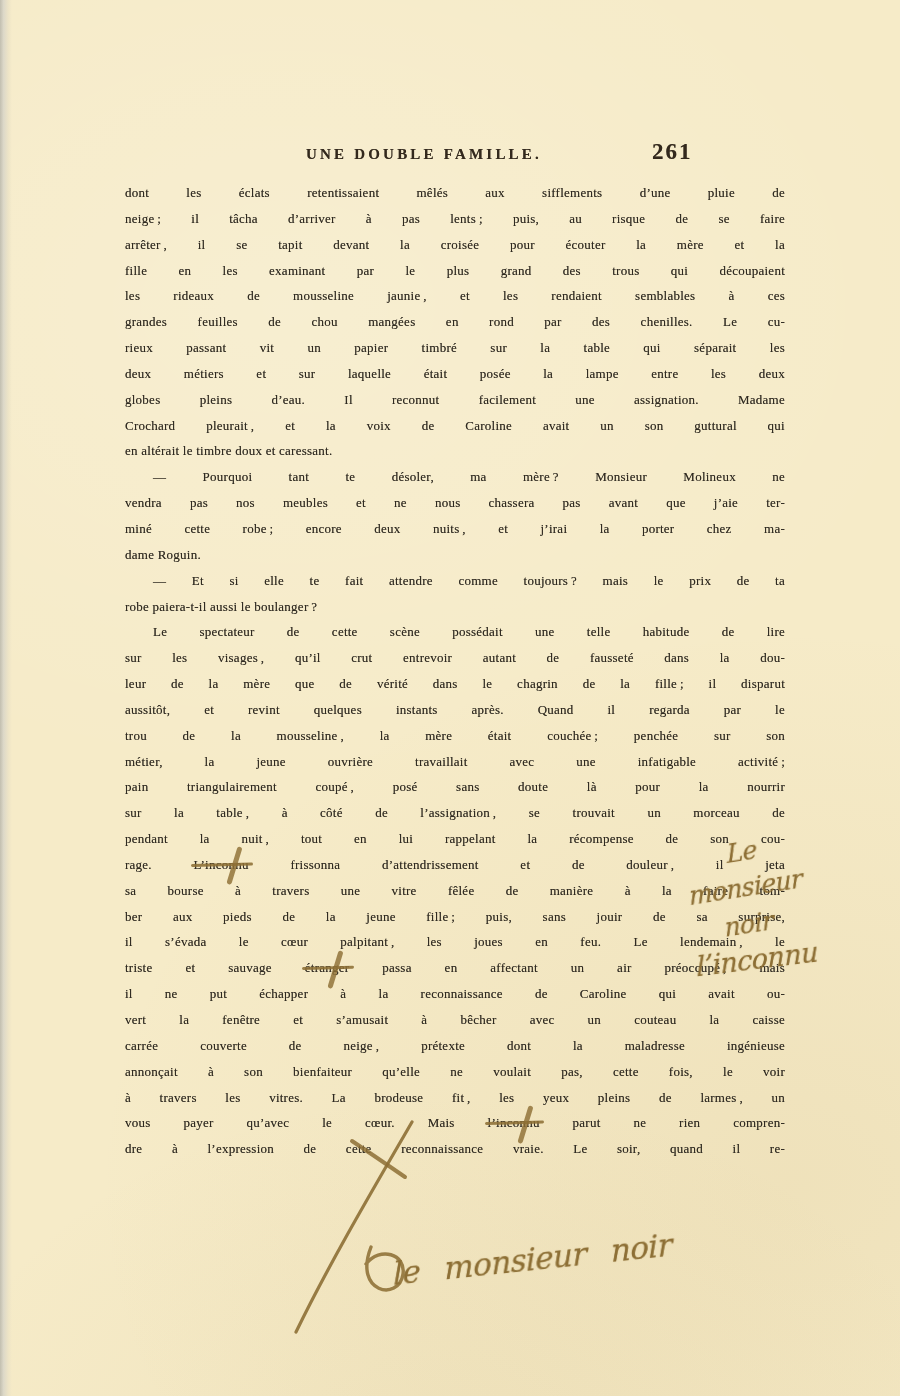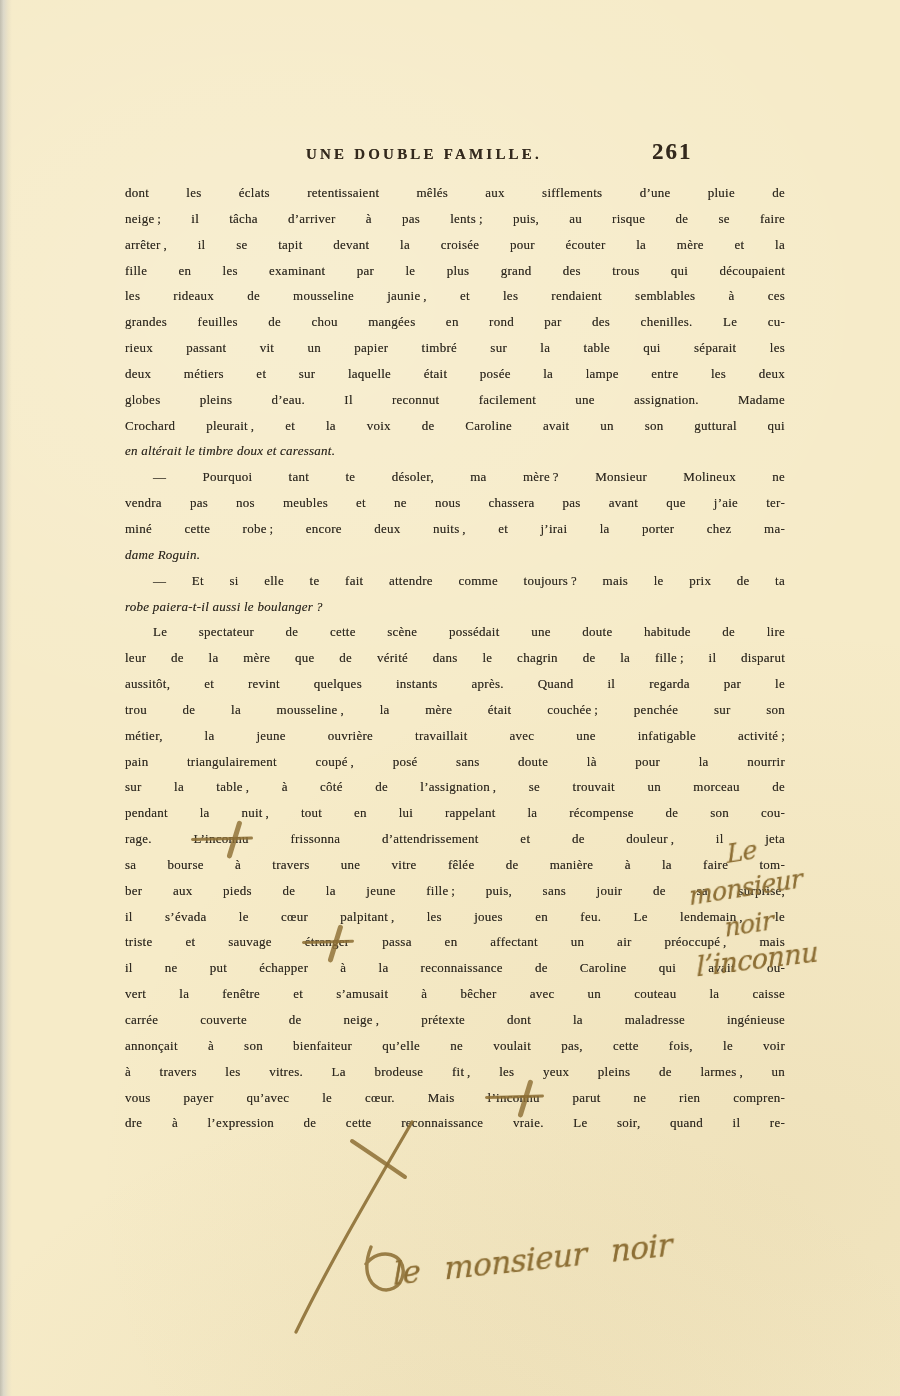--- a/index.html
+++ b/index.html
@@ -30,21 +30,21 @@
     font-size:23px;font-weight:700;color:#33291d;
     letter-spacing:2px;text-shadow:0 0 .5px rgba(51,41,29,.5);
   }
   .text-block{
     position:absolute;left:125px;top:180px;width:660px;
     font-size:13px;line-height:25.85px;
     letter-spacing:.25px;
     text-shadow:0 0 .55px rgba(47,42,33,.55);
   }
   .line{text-align:justify;text-align-last:justify;white-space:normal;}
-  .line.para-end{text-align-last:left;font-style:italic;}
+  .line.para-end{text-align-last:left;}
   .line.indent{text-indent:28px;}
   .struck{position:relative;display:inline-block;}
   .struck::before{
     content:'';position:absolute;left:-3px;right:-4px;top:50%;height:3.4px;
     background:#8d6f35;transform:translateY(-50%) rotate(-1.5deg);
     border-radius:2px;opacity:.88;
   }
   .struck::after{
     content:'';position:absolute;right:12px;top:-22%;height:150%;width:4.5px;
     background:#8d6f35;transform:rotate(17deg);
@@ -100,21 +100,22 @@
       <div class="line"><span>deux métiers et sur laquelle était posée la lampe entre les deux</span></div>
       <div class="line"><span>globes pleins d’eau. Il reconnut facilement une assignation. Madame</span></div>
       <div class="line"><span>Crochard pleurait , et la voix de Caroline avait un son guttural qui</span></div>
       <div class="line para-end"><span>en altérait le timbre doux et caressant.</span></div>
       <div class="line indent"><span>— Pourquoi tant te désoler, ma mère ? Monsieur Molineux ne</span></div>
       <div class="line"><span>vendra pas nos meubles et ne nous chassera pas avant que j’aie ter-</span></div>
       <div class="line"><span>miné cette robe ; encore deux nuits , et j’irai la porter chez ma-</span></div>
       <div class="line para-end"><span>dame Roguin.</span></div>
       <div class="line indent"><span>— Et si elle te fait attendre comme toujours ? mais le prix de ta</span></div>
       <div class="line para-end"><span>robe paiera-t-il aussi le boulanger ?</span></div>
-      <div class="line indent"><span>Le spectateur de cette scène possédait une doute habitude de lire</span></div>
+      <div class="line indent"><span>Le spectateur de cette scène possédait une telle habitude de lire</span></div>
+      <div class="line"><span>sur les visages , qu’il crut entrevoir autant de fausseté dans la dou-</span></div>
       <div class="line"><span>leur de la mère que de vérité dans le chagrin de la fille ; il disparut</span></div>
       <div class="line"><span>aussitôt, et revint quelques instants après. Quand il regarda par le</span></div>
       <div class="line"><span>trou de la mousseline , la mère était couchée ; penchée sur son</span></div>
       <div class="line"><span>métier, la jeune ouvrière travaillait avec une infatigable activité ;</span></div>
       <div class="line"><span>pain triangulairement coupé , posé sans doute là pour la nourrir</span></div>
       <div class="line"><span>sur la table , à côté de l’assignation , se trouvait un morceau de</span></div>
       <div class="line"><span>pendant la nuit , tout en lui rappelant la récompense de son cou-</span></div>
       <div class="line"><span>rage. </span><span class="struck">L’inconnu</span><span> frissonna d’attendrissement et de douleur , il jeta</span></div>
       <div class="line"><span>sa bourse à travers une vitre fêlée de manière à la faire tom-</span></div>
       <div class="line"><span>ber aux pieds de la jeune fille ; puis, sans jouir de sa surprise,</span></div>

